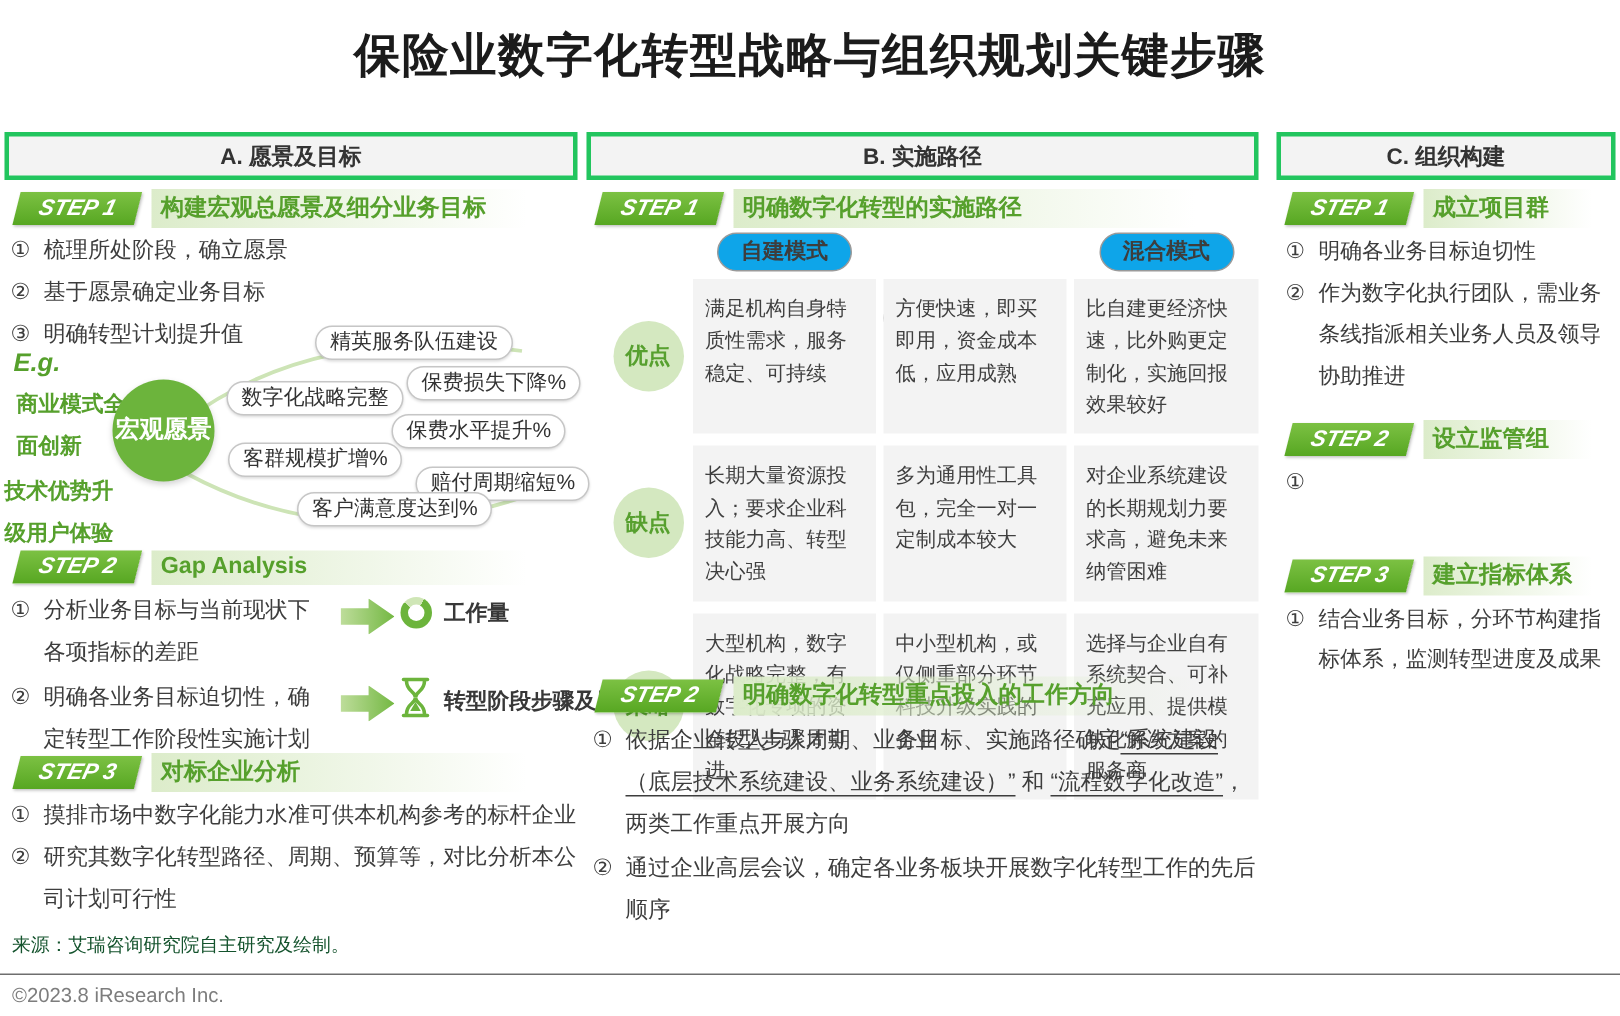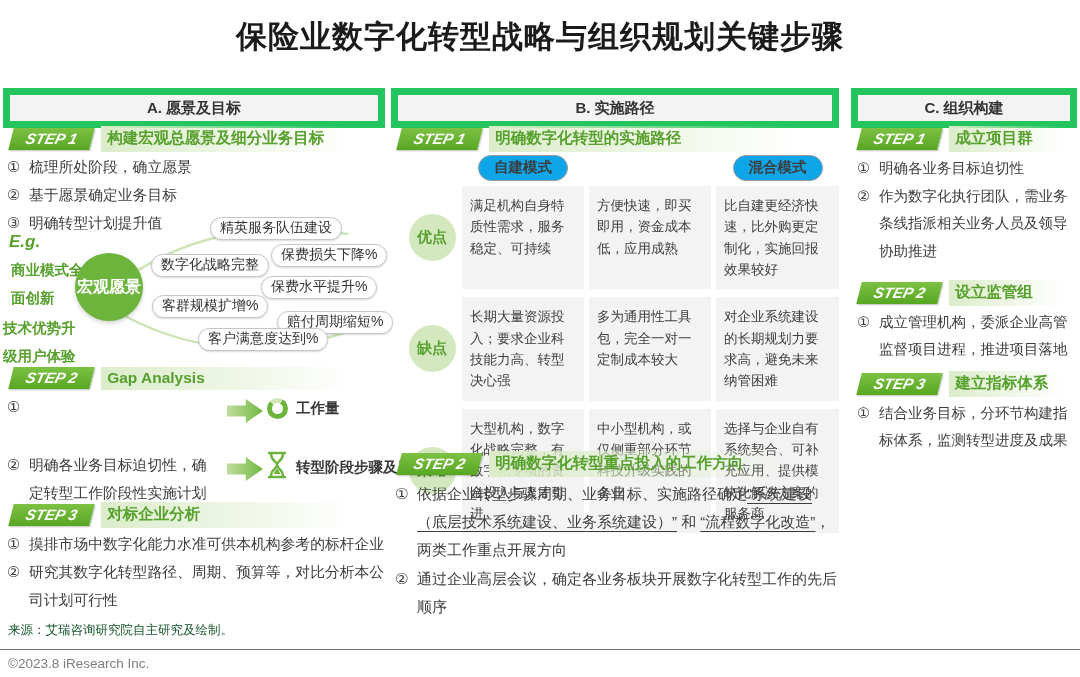--- a/index.html
+++ b/index.html
@@ -8,21 +8,21 @@
 
   .title{position:absolute;top:16px;left:0;width:100%;text-align:center;
          font-size:31px;font-weight:800;color:#1b1b1b;letter-spacing:1px;}
 
   .col{position:absolute;top:88px;}
   #colA{left:3px;width:382px;}
   #colB{left:391px;width:448px;}
   #colC{left:851px;width:226px;}
 
   .colhdr{position:absolute;top:0;left:0;right:0;height:26px;background:#f3f3f3;
-          border:7px solid #22c55e;display:flex;align-items:center;justify-content:center;
+          border:3px solid #22c55e;display:flex;align-items:center;justify-content:center;
           font-weight:700;font-size:15px;color:#333;}
 
   .steprow{position:absolute;left:2px;right:0;display:flex;align-items:center;height:26px;}
   .badge{transform:skewX(-14deg);background:linear-gradient(180deg,#7cc143,#57a722);color:#fff;
          font-style:italic;font-weight:700;font-size:15px;padding:2px 15px 3px;margin-left:6px;
          box-shadow:1px 1px 2px rgba(0,0,0,.25);white-space:nowrap;}
   .steptitle{flex:1;margin-left:9px;background:linear-gradient(90deg,#dcecca,rgba(255,255,255,0) 88%);
          color:#56a02c;font-weight:700;font-size:15.5px;padding:2px 6px 3px;white-space:nowrap;}
 
   .item{position:absolute;display:flex;font-size:14.8px;line-height:1.88;color:#3d3d3d;}
@@ -120,20 +120,21 @@
   <div class="bubble" style="top:223px;left:274px;">赔付周期缩短%</div>
   <div class="bubble" style="top:240px;left:195px;">客户满意度达到%</div>
 
   <div class="steprow" style="top:277px;">
     <div class="badge">STEP 2</div>
     <div class="steptitle">Gap Analysis</div>
   </div>
 
   <div class="item" style="top:306px;left:4px;width:212px;">
     <span class="num">①</span>
+    <span class="txt" style="width:188px;">分析业务目标与当前现状下各项指标的差距</span>
   </div>
   <div class="fat-arrow" style="top:311px;left:224px;"></div>
   <div class="donut" style="top:310px;left:264px;"></div>
   <div class="resline" style="top:311px;left:293px;">工作量</div>
 
   <div class="item" style="top:364px;left:4px;width:212px;">
     <span class="num">②</span>
     <span class="txt" style="width:188px;">明确各业务目标迫切性，确定转型工作阶段性实施计划</span>
   </div>
   <div class="fat-arrow" style="top:369px;left:224px;"></div>
@@ -228,21 +229,20 @@
     <span class="num">②</span>
     <span class="txt">作为数字化执行团队，需业务条线指派相关业务人员及领导协助推进</span>
   </div>
 
   <div class="steprow" style="top:192px;">
     <div class="badge">STEP 2</div>
     <div class="steptitle">设立监管组</div>
   </div>
   <div class="item" style="top:221px;left:6px;width:218px;font-size:14.5px;">
     <span class="num">①</span>
-    <span class="txt">成立管理机构，委派企业高管监督项目进程，推进项目落地</span>
   </div>
 
   <div class="steprow" style="top:283px;">
     <div class="badge">STEP 3</div>
     <div class="steptitle">建立指标体系</div>
   </div>
   <div class="item" style="top:312px;left:6px;width:218px;font-size:14.5px;">
     <span class="num">①</span>
     <span class="txt">结合业务目标，分环节构建指标体系，监测转型进度及成果</span>
   </div>

